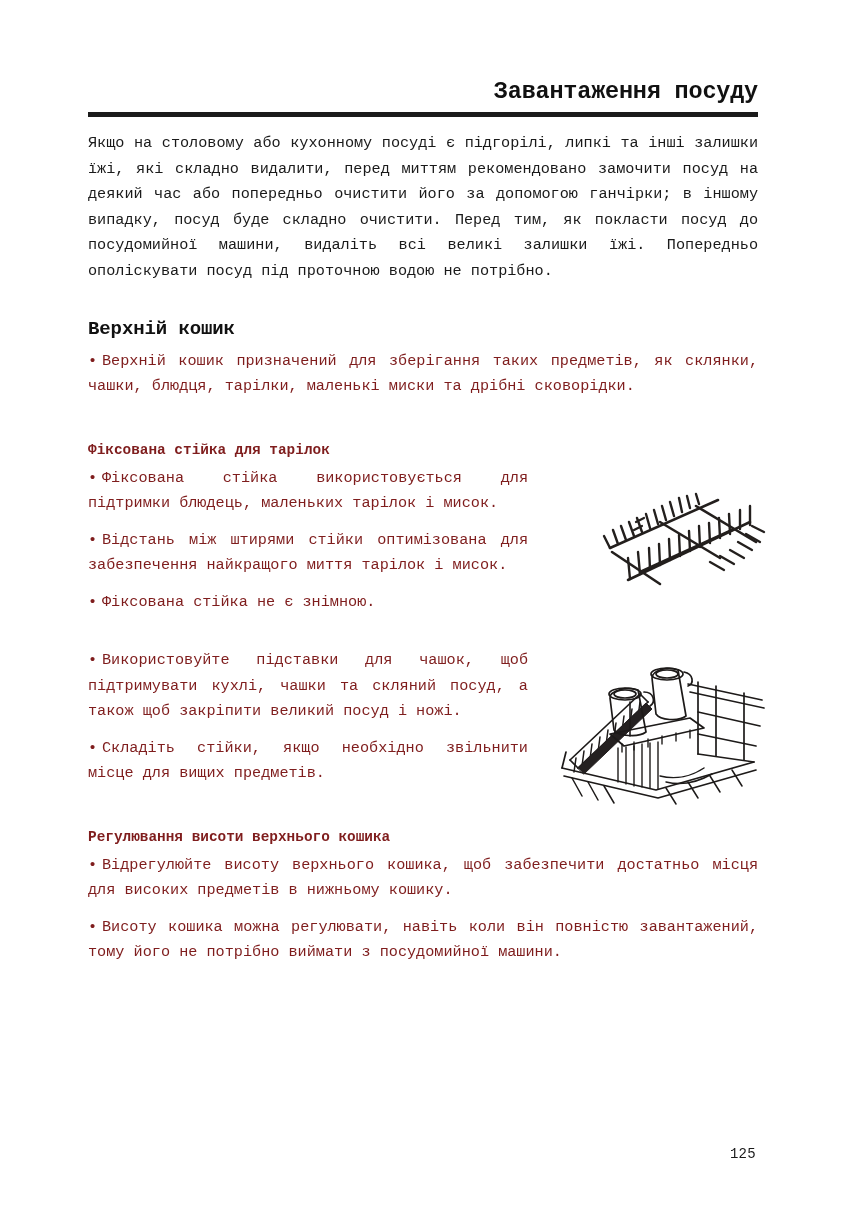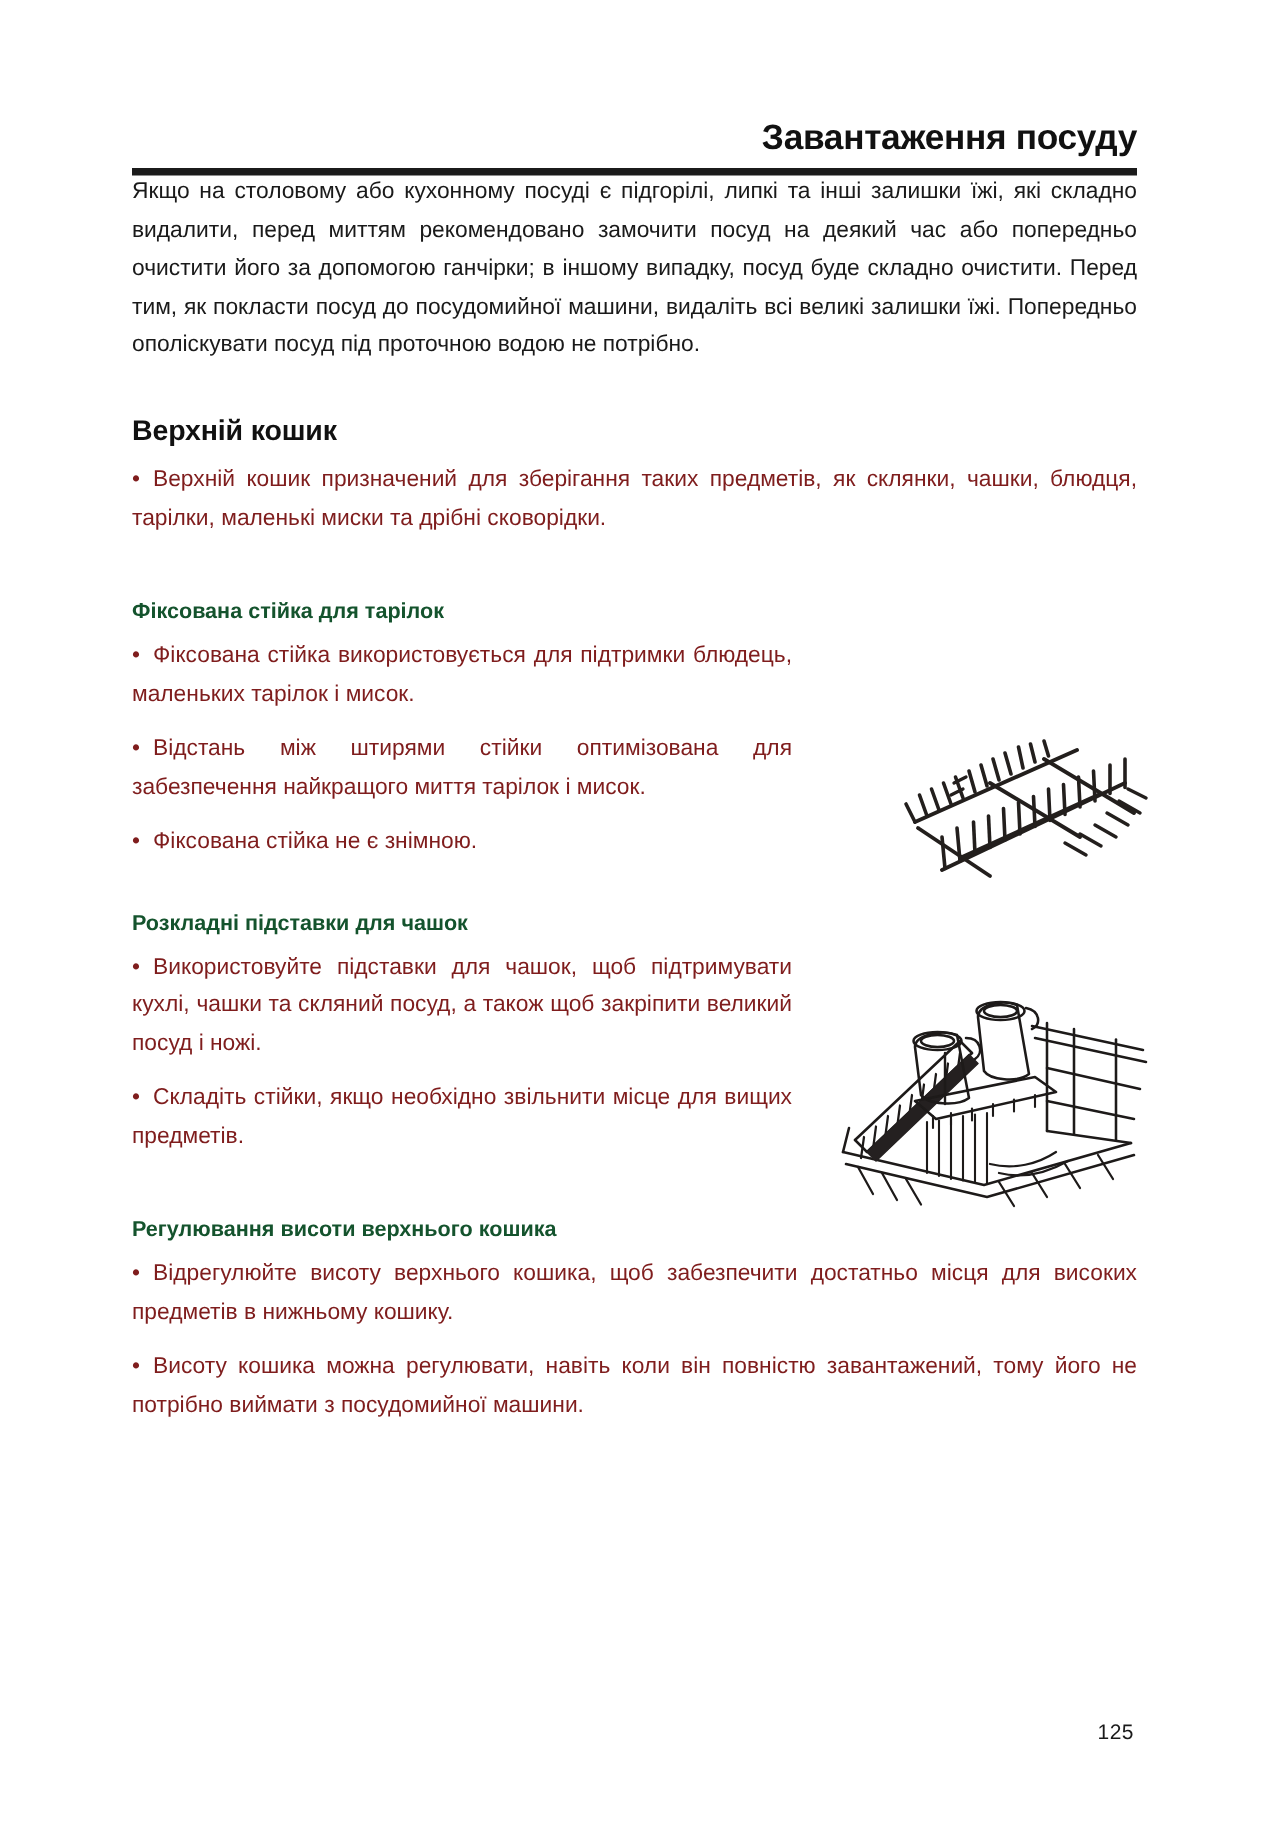--- a/index.html
+++ b/index.html
@@ -13,20 +13,21 @@
     color: #151515;
     -webkit-font-smoothing: antialiased;
   }
   .page {
     position: relative;
     width: 844px;
     height: 1224px;
     margin: 0 auto;
     background: #ffffff;
     overflow: hidden;
+    font-family: Liberation Mono, monospace;
   }
 
   
   .page-header {
     position: absolute;
     left: 88px;
     top: 78px;
     width: 670px;
   }
   .header-title {
@@ -41,21 +42,21 @@
     margin-top: 7px;
     height: 5px;
     background: #1b1b1b;
     width: 100%;
   }
 
   
   .content {
     position: absolute;
     left: 88px;
-    top: 115px;
+    top: 131px;
     width: 670px;
   }
 
   p.para {
     margin: 0;
     font-size: 15.2px;
     line-height: 25.5px;
     text-align: justify;
     text-justify: inter-word;
     color: #1a1a1a;
@@ -72,21 +73,21 @@
     letter-spacing: -0.1px;
     color: #111111;
   }
 
   
   .sub-heading {
     margin: 0 0 7px 0;
     font-size: 14.4px;
     font-weight: bold;
     line-height: 1.25;
-    color: #14532d;
+    color: #7f1d1d;
   }
 
   
   .bullet {
     margin: 0 0 11px 0;
     font-size: 15.2px;
     line-height: 25.5px;
     text-align: justify;
     text-justify: inter-word;
     color: #7f1d1d;
@@ -163,21 +164,20 @@
       <p class="bullet"><span class="dot">•</span><span>Фіксована стійка використовується для підтримки блюдець, маленьких тарілок і мисок.</span></p>
 
       <p class="bullet"><span class="dot">•</span><span>Відстань між штирями стійки оптимізована для забезпечення найкращого миття тарілок і мисок.</span></p>
 
       <p class="bullet"><span class="dot">•</span><span>Фіксована стійка не є знімною.</span></p>
     </div>
 
     <div class="spacer-22"></div>
 
     <div class="zone zone-text-narrow">
-      <h3 class="sub-heading">Розкладні підставки для чашок</h3>
 
       <p class="bullet"><span class="dot">•</span><span>Використовуйте підставки для чашок, щоб підтримувати кухлі, чашки та скляний посуд, а також щоб закріпити великий посуд і ножі.</span></p>
 
       <p class="bullet"><span class="dot">•</span><span>Складіть стійки, якщо необхідно звільнити місце для вищих предметів.</span></p>
     </div>
 
     <div class="spacer-30"></div>
 
     <div class="zone">
       <h3 class="sub-heading">Регулювання висоти верхнього кошика</h3>

